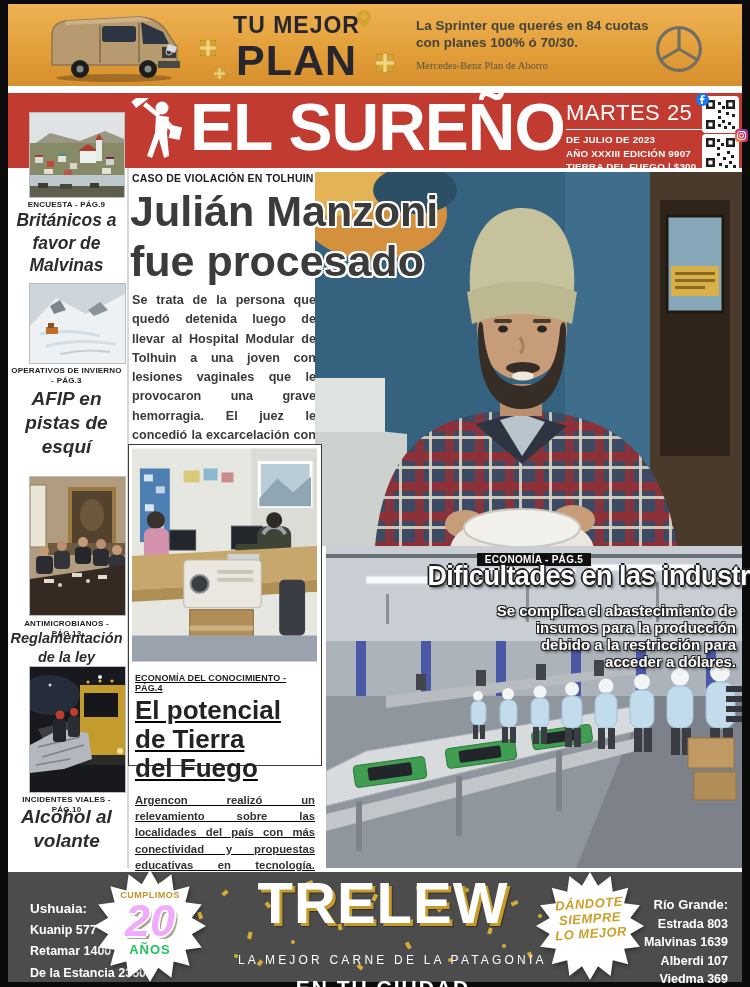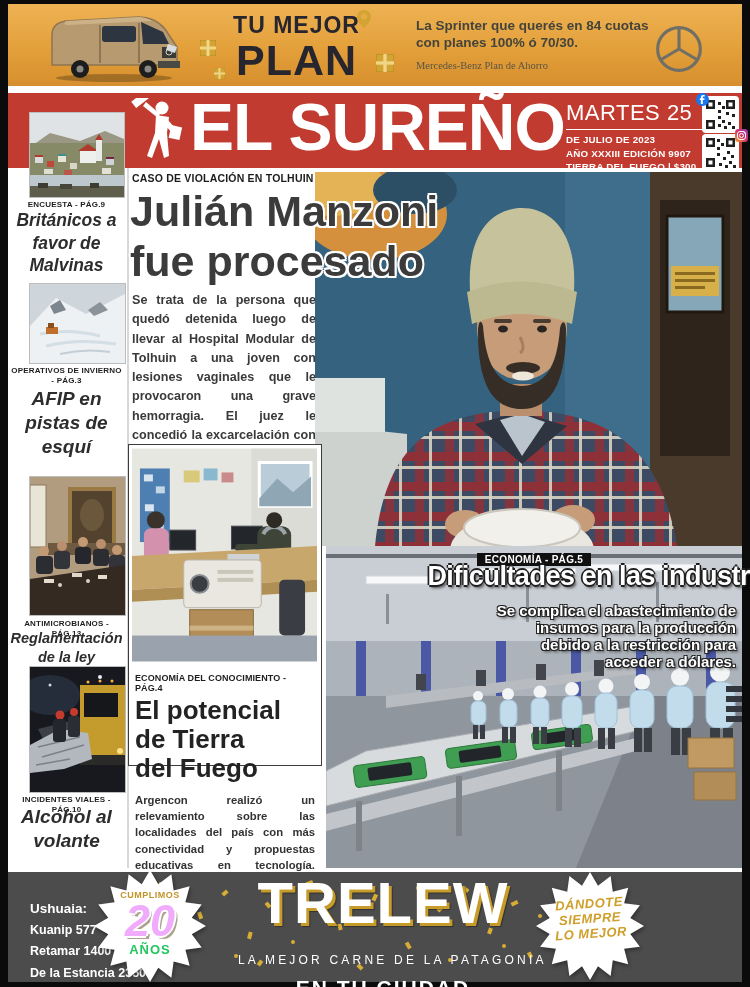--- a/index.html
+++ b/index.html
@@ -48,21 +48,21 @@
   .ph-frame{outline:1px solid #bdbdbd;}
 
   
   .lead-kicker{left:132px;top:172px;font-size:10.5px;font-weight:700;color:#1b1b1b;letter-spacing:.2px;}
   .lead-head{left:130px;top:186px;color:#3b3b3b;font-weight:800;font-size:43px;line-height:50px;white-space:nowrap;z-index:6;
     text-shadow:2px 0 0 #fff,-2px 0 0 #fff,0 2px 0 #fff,0 -2px 0 #fff,1.6px 1.6px 0 #fff,-1.6px 1.6px 0 #fff,1.6px -1.6px 0 #fff,-1.6px -1.6px 0 #fff;}
   .lead-body{left:132px;top:291px;width:184px;font-size:12.6px;line-height:19.3px;color:#3a3a3a;text-align:justify;font-weight:600;}
   .ph-man{left:315px;top:172px;z-index:2;}
 
   
-  .k-card{left:128px;top:444px;width:194px;height:322px;background:#fff;border:1.5px solid #3c3c3c;box-sizing:border-box;z-index:3;}
+  .k-card{left:128px;top:444px;width:194px;height:322px;background:#fff;border:1.5px solid #3c3c3c;box-sizing:border-box;z-index:3;text-decoration:underline;}
   .k-photo{margin:3px;}
   .k-pad{padding:4px 6px 0 6px;}
   .k-kicker{font-size:9px;font-weight:700;color:#1d1d1d;letter-spacing:.1px;}
   .k-head{margin-top:3px;font-size:26px;line-height:29px;font-weight:800;color:#232323;}
   .k-body{margin-top:9px;font-size:11.3px;line-height:16.2px;color:#333;text-align:justify;font-weight:600;}
 
   
   .ph-factory{left:326px;top:546px;z-index:2;}
   .ind-kicker-wrap{left:326px;top:549px;width:416px;text-align:center;z-index:4;}
   .ind-kicker{display:inline-block;background:#101010;color:#fff;font-size:10px;font-weight:700;padding:1px 8px;letter-spacing:.3px;}
@@ -571,15 +571,22 @@
       <div class="f-tag2">EN TU CIUDAD</div>
     </div>
     <svg class="abs star star2" width="108" height="108" viewBox="0 0 100 100">
       <polygon fill="#fff" points="50,0 42.6,12.7 30.9,3.8 28.9,18.4 14.6,14.6 18.4,28.9 3.8,30.9 12.7,42.6 0,50 12.7,57.4 3.8,69.1 18.4,71.1 14.6,85.4 28.9,81.6 30.9,96.2 42.6,87.3 50,100 57.4,87.3 69.1,96.2 71.1,81.6 85.4,85.4 81.6,71.1 96.2,69.1 87.3,57.4 100,50 87.3,42.6 96.2,30.9 81.6,28.9 85.4,14.6 71.1,18.4 69.1,3.8 57.4,12.7"></polygon>
     </svg>
     <div class="abs star-text st2">
       <div class="g">DÁNDOTE</div>
       <div class="g">SIEMPRE</div>
       <div class="g">LO MEJOR</div>
     </div>
+    <div class="abs f-col f-right">
+      <div class="f-label">Río Grande:</div>
+      <div>Estrada 803</div>
+      <div>Malvinas 1639</div>
+      <div>Alberdi 107</div>
+      <div>Viedma 369</div>
+    </div>
   </div>
 
 </div>
 
 </body></html>

